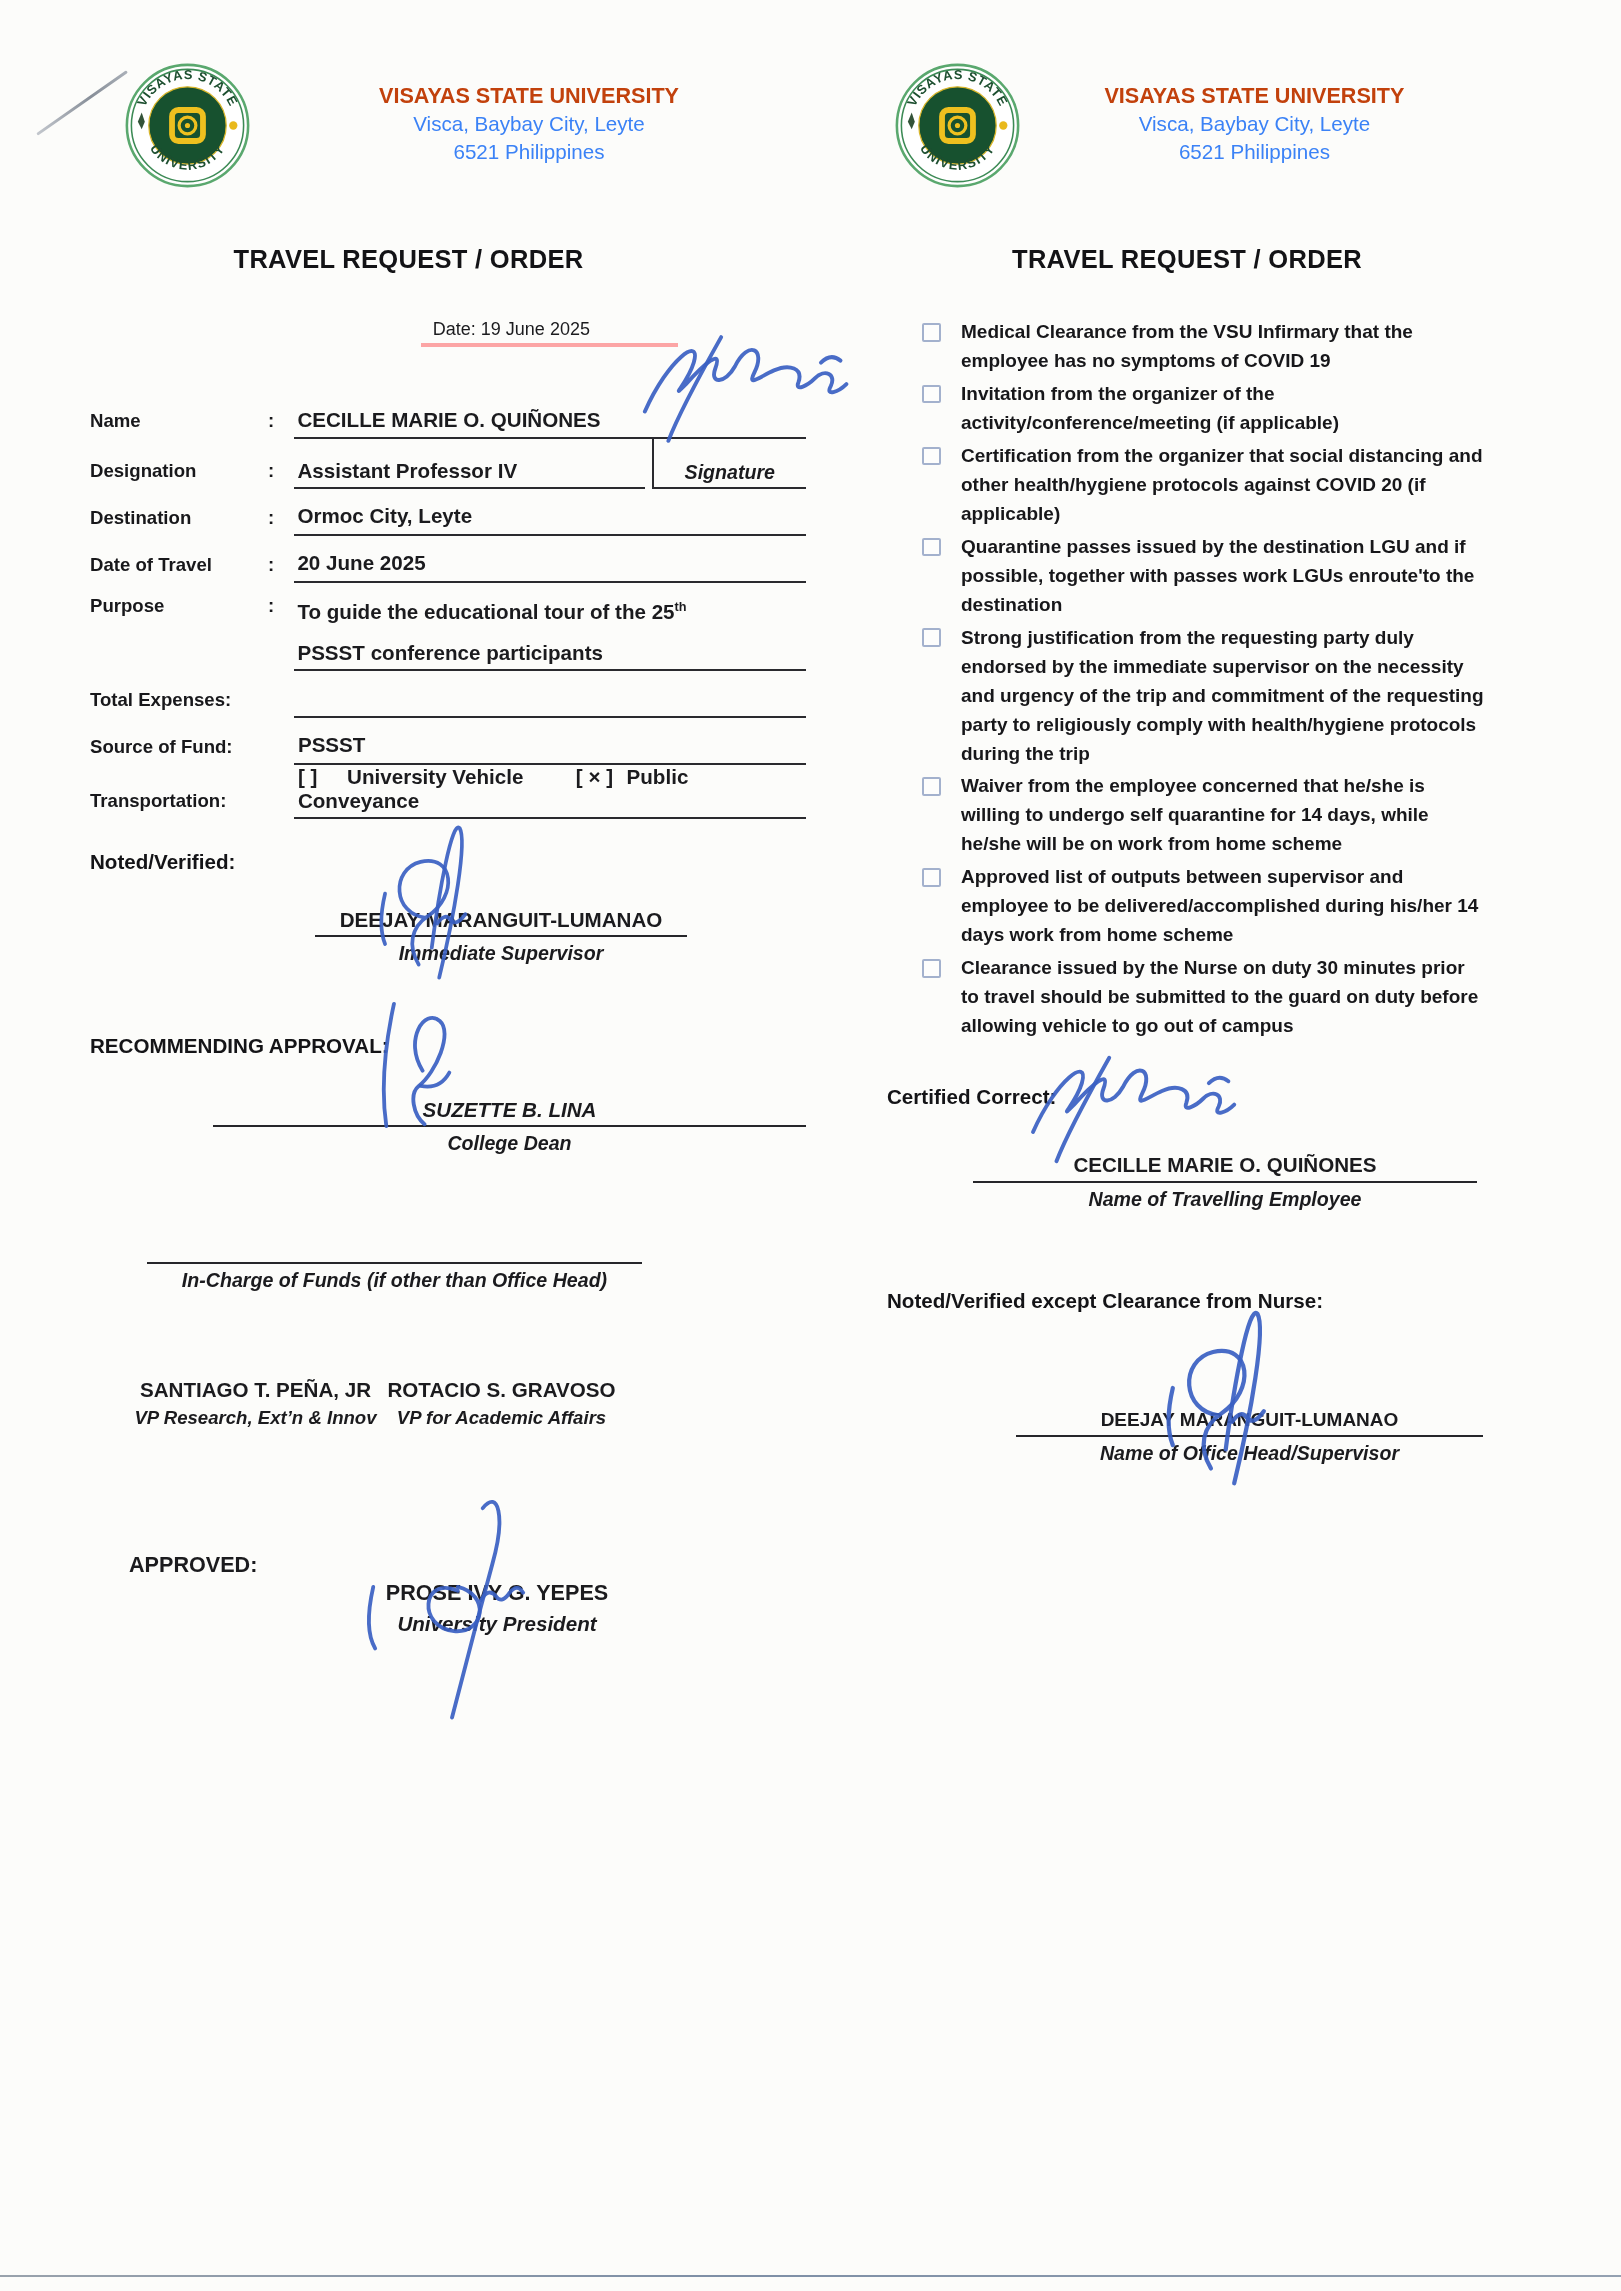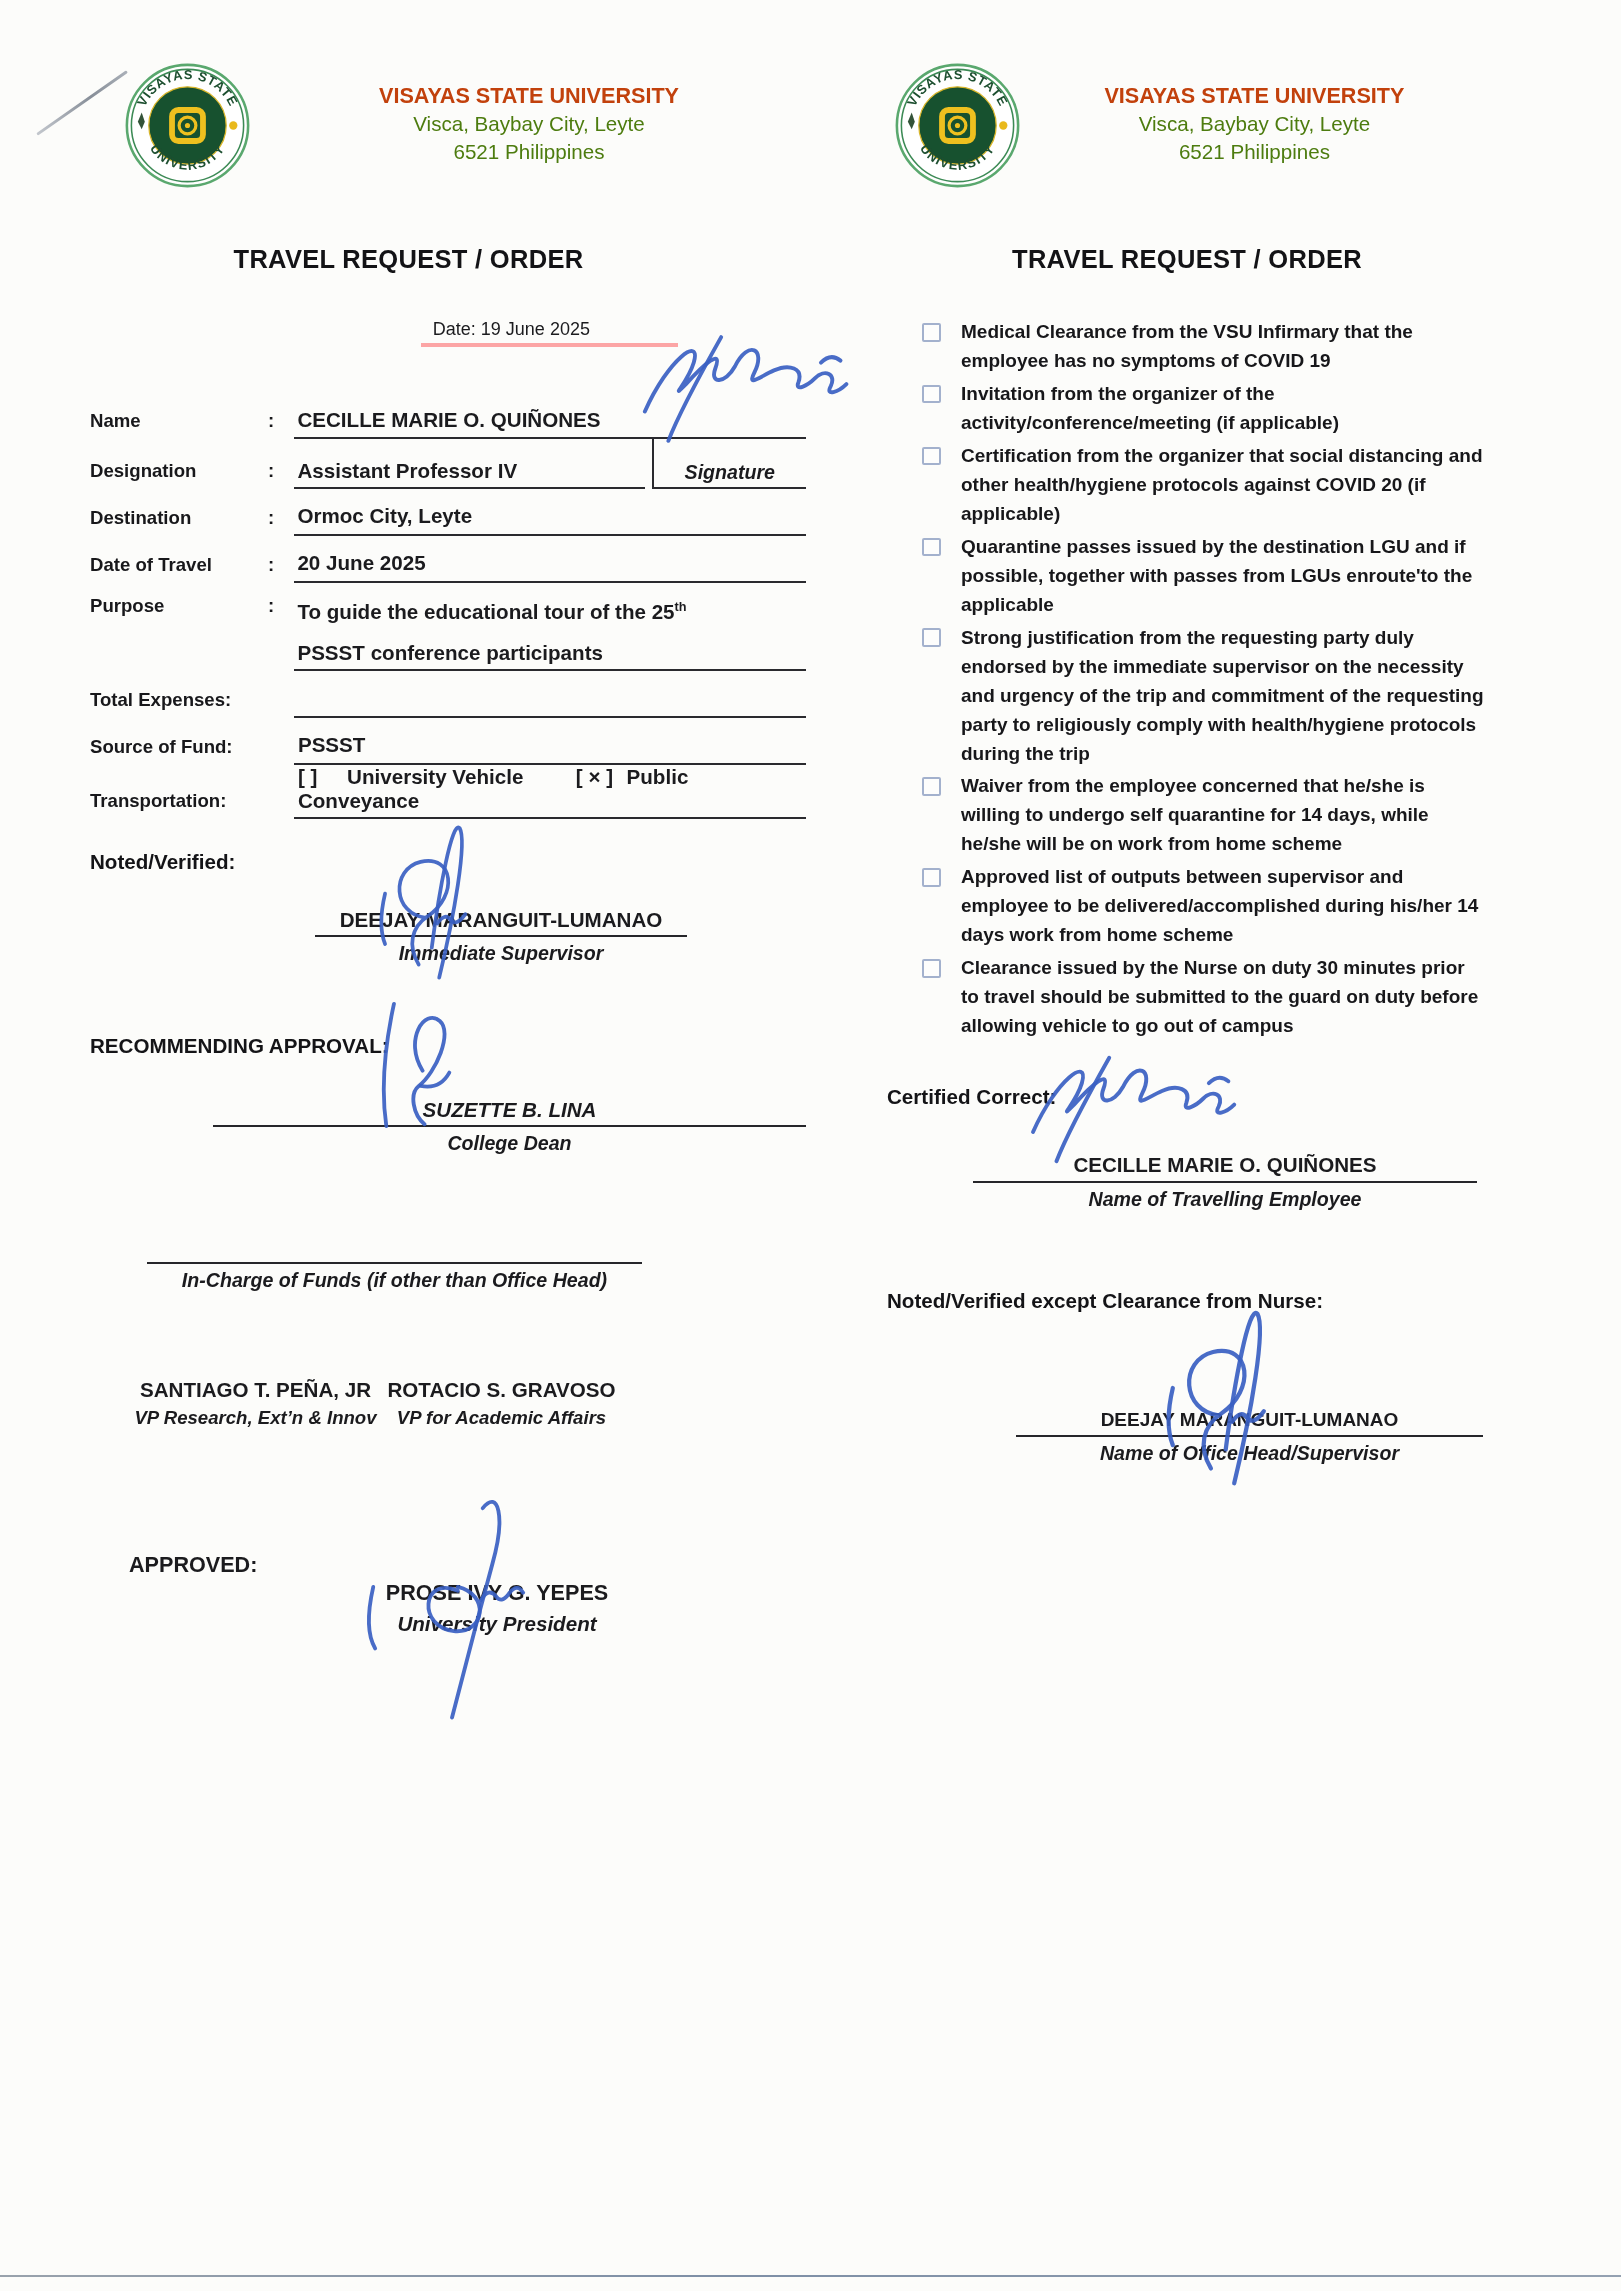--- a/index.html
+++ b/index.html
@@ -9,21 +9,21 @@
   .col{position:absolute;top:61px;}
   .col-left{left:90px;width:716px;}
   .col-right{left:887px;width:600px;}
 
   
   .header-row{display:flex;align-items:flex-start;}
   .col-left .logo{margin-left:33px;}
   .col-right .logo{margin-left:5.9px;}
   .header-text{flex:1;text-align:center;padding-top:21.6px;}
   .u-name{font-weight:bold;font-size:21.6px;color:#c2410c;}
-  .u-addr{font-size:20.6px;margin-top:3.9px;color:#4d7c0f;}
+  .u-addr{font-size:20.6px;margin-top:3.9px;color:#3b82f6;}
 
   .doc-title{text-align:center;font-weight:bold;font-size:25.5px;letter-spacing:0.3px;color:#131316;}
   .col-left .doc-title{margin-top:55px;width:637px;}
   .col-right .doc-title{margin-top:55px;}
 
   
   .date-line{margin:45px 0 0 331px;width:245px;border-bottom:4px solid #fca5a5;
              font-size:18px;padding:0 0 2.9px 11.8px;}
 
   
@@ -283,21 +283,21 @@
       <li class="citem">
         <span class="cbox"></span>
         <span class="ctext">Invitation from the organizer of the activity/conference/meeting (if applicable)</span>
         </li>
       <li class="citem">
         <span class="cbox"></span>
         <span class="ctext">Certification from the organizer that social distancing and other health/hygiene protocols against COVID 20 (if applicable)</span>
         </li>
       <li class="citem">
         <span class="cbox"></span>
-        <span class="ctext">Quarantine passes issued by the destination LGU and if possible, together with passes from LGUs enroute'to the applicable</span>
+        <span class="ctext">Quarantine passes issued by the destination LGU and if possible, together with passes work LGUs enroute'to the destination</span>
         </li>
       <li class="citem">
         <span class="cbox"></span>
         <span class="ctext">Strong justification from the requesting party duly endorsed by the immediate supervisor on the necessity and urgency of the trip and commitment of the requesting party to religiously comply with health/hygiene protocols during the trip</span>
         </li>
       <li class="citem">
         <span class="cbox"></span>
         <span class="ctext">Waiver from the employee concerned that he/she is willing to undergo self quarantine for 14 days, while he/she will be on work from home scheme</span>
         </li>
       <li class="citem">

